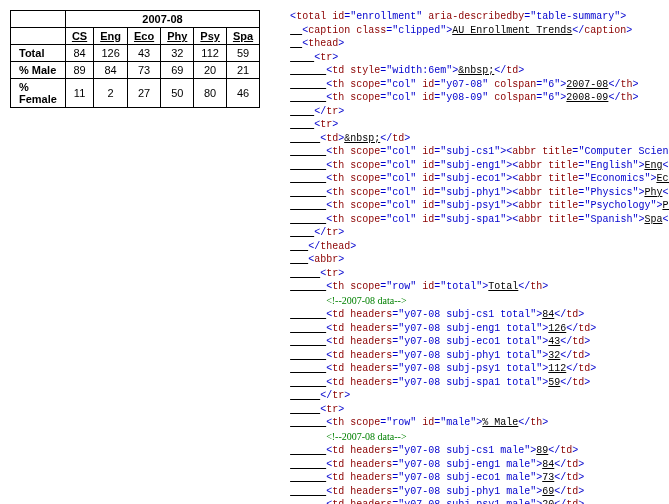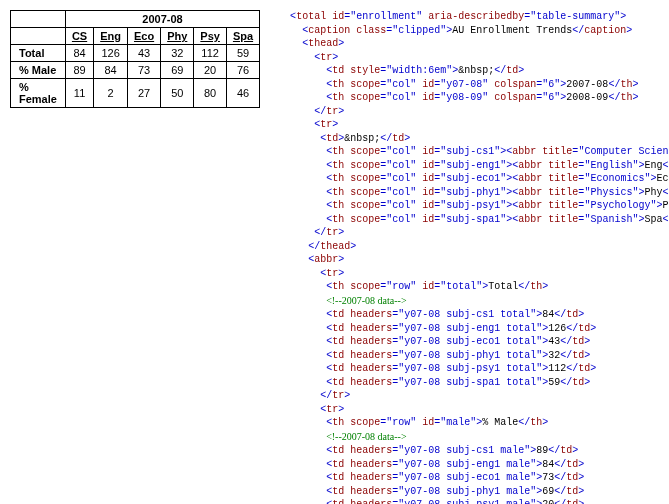--- a/index.html
+++ b/index.html
@@ -43,21 +43,21 @@
     font-family: "Courier New", monospace;
     font-size: 10px;
     line-height: 1.35;
     white-space: pre;
   }
   .tag-bracket { color: #0000cd; }
   .tag-name { color: #8b0000; }
   .attr-name { color: #8b0000; margin-top: 20px; }
   .attr-eq { color: #0000cd; }
   .attr-val { color: #0000cd; }
-  .text { color: #000; }
+  .text { color: #000; text-decoration: underline; }
   .comment { color: #008000; font-family: Liberation Serif, serif; }
 </style>
 </head>
 <body>
 
 <table class="left-table">
   <tbody>
       <tr>
     <td class="empty-cell">&nbsp;</td>
     <th colspan="6">2007-08</th>
@@ -80,21 +80,21 @@
     <td>112</td>
     <td>59</td>
   </tr>
   <tr>
     <td class="row-header">% Male</td>
     <td>89</td>
     <td>84</td>
     <td>73</td>
     <td>69</td>
     <td>20</td>
-    <td>76</td>
+    <td>21</td>
   </tr>
   <tr>
     <td class="row-header">% Female</td>
     <td>11</td>
     <td>2</td>
     <td>27</td>
     <td>50</td>
     <td>80</td>
     <td>46</td>
   </tr>

